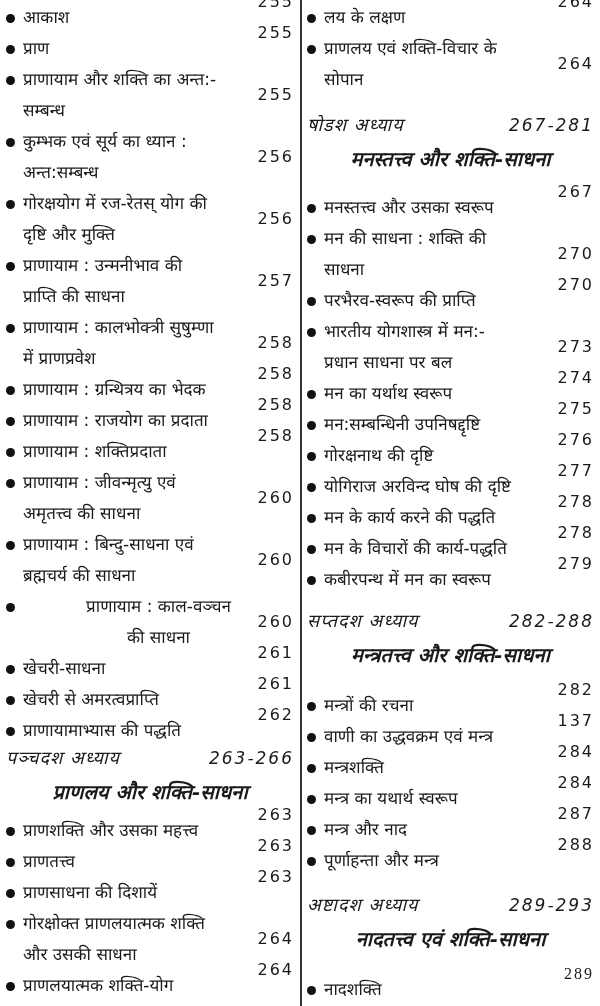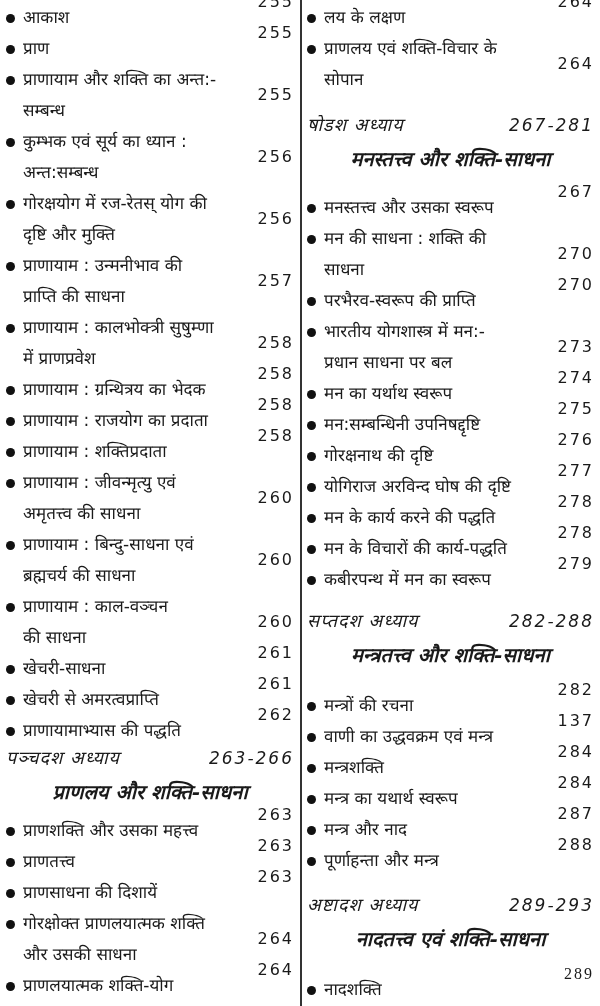--- a/index.html
+++ b/index.html
@@ -82,21 +82,21 @@
       <span class="line">प्राणायाम : जीवन्मृत्यु एवं</span>
       <span class="line">अमृतत्त्व की साधना</span>
       <span class="page">260</span>
     </div>
     <div class="entry" style="top: 529px;">
       <span class="bullet"></span>
       <span class="line">प्राणायाम : बिन्दु-साधना एवं</span>
       <span class="line">ब्रह्मचर्य की साधना</span>
       <span class="page">260</span>
     </div>
-    <div class="entry" style="top: 591px;">
+    <div class="entry" style="top: 591px; text-align: center;">
       <span class="bullet"></span>
       <span class="line">प्राणायाम : काल-वञ्चन</span>
       <span class="line">की साधना</span>
       <span class="page">260</span>
     </div>
     <div class="entry" style="top: 653px;">
       <span class="bullet"></span>
       <span class="line">खेचरी-साधना</span>
       <span class="page">261</span>
     </div>

